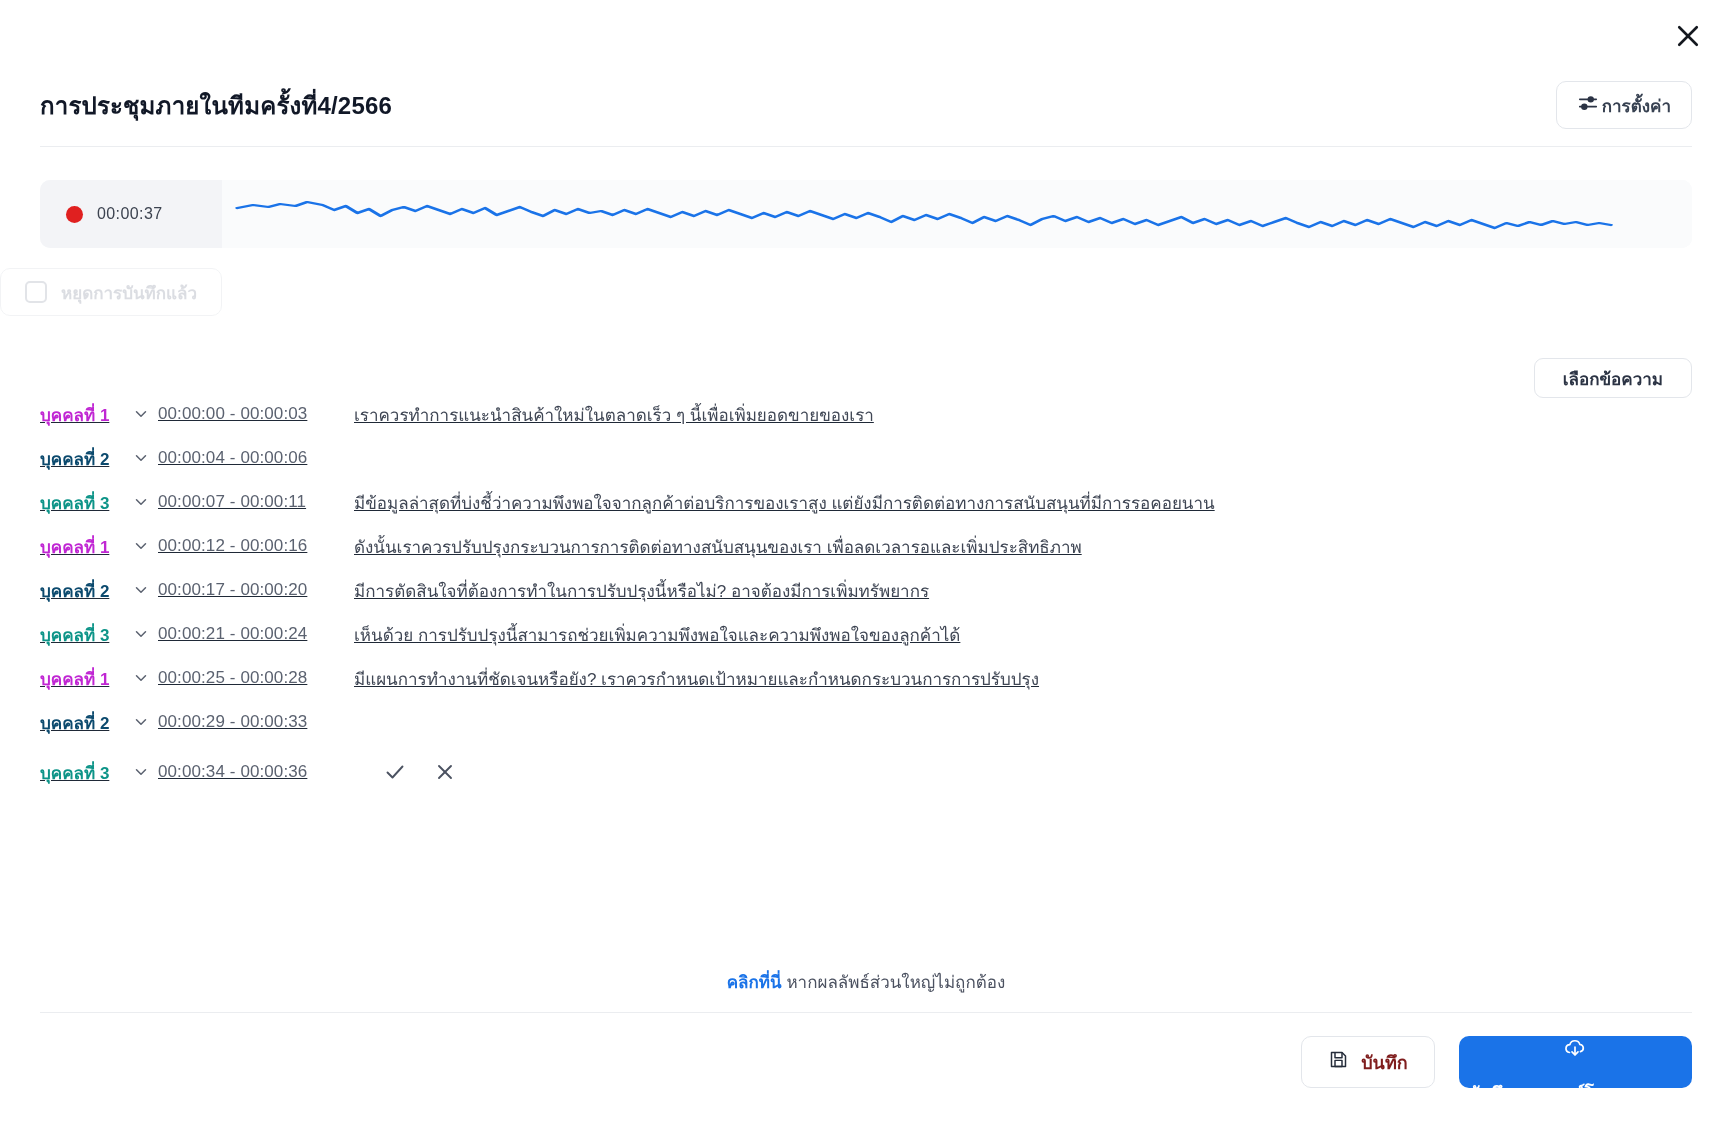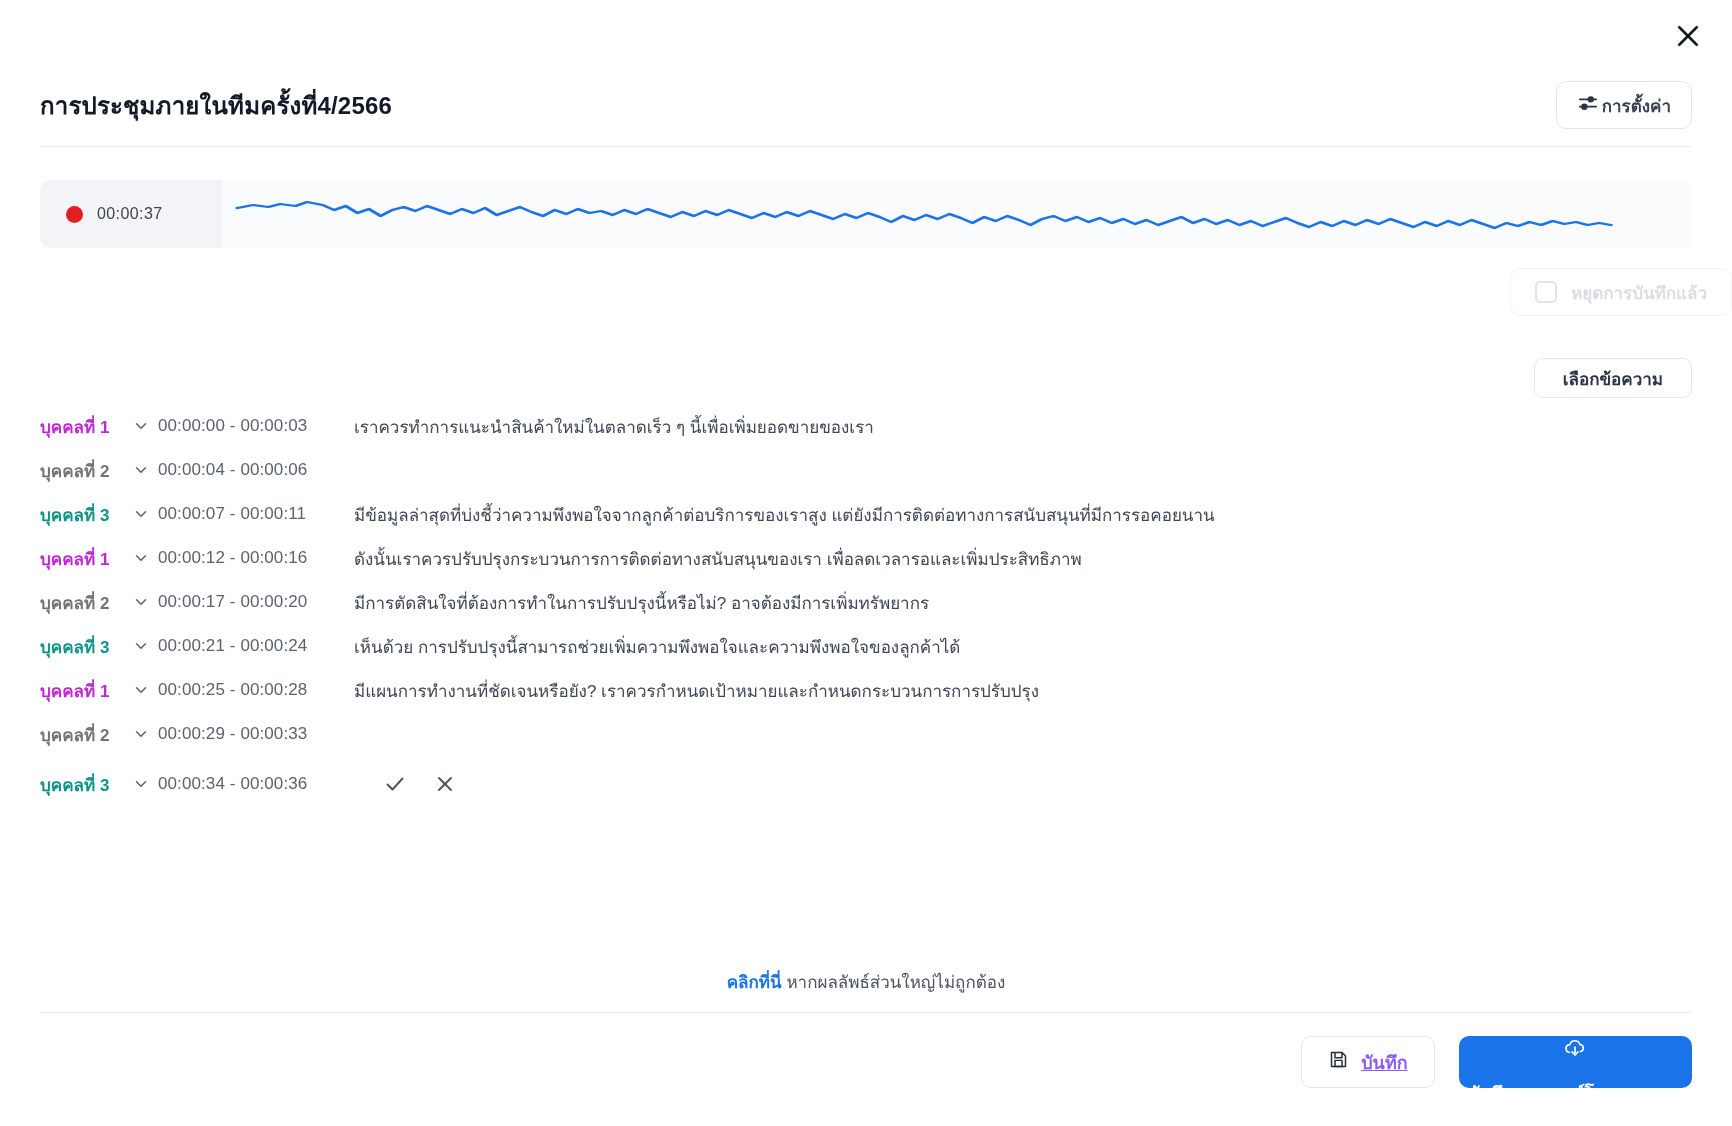--- a/index.html
+++ b/index.html
@@ -66,21 +66,21 @@
   }
   .timer-text {
     font-size: 16px; color: #3c4350; letter-spacing: .4px;
   }
   .wave-wrap { flex: 1; height: 100%; position: relative; background:#fafbfc; }
   .wave-wrap svg { position: absolute; left: 0; top: 0; width: 100%; height: 100%; }
 
   
   .stop-row {
     position: absolute; left: 0; right: 0; top: 268px;
-    display: flex; justify-content: flex-end;
+    display: flex; justify-content: flex-start;
   }
   .stop-btn {
     display: flex; align-items: center; gap: 14px;
     height: 48px; padding: 0 24px;
     border: 1px solid #eceef1; border-radius: 10px;
     background: #fff;
     color: #c9ccd4; font-size: 17px; font-weight: 700;
     opacity: .65; cursor: default; font-family: inherit;
   }
   .stop-square {
@@ -95,34 +95,34 @@
   .select-btn {
     height: 40px; padding: 0 28px;
     border: 1px solid #e3e6eb; border-radius: 9px;
     background: #fff; color: #2b3344;
     font-size: 17px; font-weight: 700; cursor: pointer;
     font-family: inherit;
   }
 
   
   .transcript {
-    position: absolute; left: 40px; right: 40px; top: 404px;
+    position: absolute; left: 40px; right: 40px; top: 392px; text-decoration: underline;
   }
   .row {
     display: flex; align-items: center;
     height: 44px;
   }
   .row.editing { height: 52px; margin-top: 2px; }
   .speaker {
     width: 84px; flex: none;
     font-size: 17px; font-weight: 700;
     white-space: nowrap;
   }
   .sp1 { color: #c026d3; }
-  .sp2 { color: #737373; }
+  .sp2 { color: #0c4a6e; }
   .sp3 { color: #0d9488; }
   .chev {
     width: 34px; flex: none; display: flex;
     align-items: center; justify-content: center;
     cursor: pointer;
   }
   .time {
     width: 196px; flex: none;
     font-size: 17px; color: #5b6270;
     letter-spacing: .1px; white-space: nowrap;
@@ -170,24 +170,23 @@
 
   
   .footer {
     position: absolute; right: 40px; top: 1036px;
     display: flex; align-items: center; gap: 24px;
   }
   .btn-save {
     display: flex; align-items: center; gap: 12px;
     height: 52px; padding: 0 26px;
     border: 1px solid #e3e6eb; border-radius: 10px;
-    background: #fff; color: #8b5cf6;
+    background: #fff; color: #7f1d1d;
     font-size: 18px; font-weight: 700; cursor: pointer;
     font-family: inherit;
-    text-decoration: underline;
   }
   .btn-primary {
     display: flex; align-items: center; gap: 14px;
     height: 52px; padding: 0 10px;
     border: none; border-radius: 10px;
     background: #1a73e8; color: #fff;
     font-size: 17px; font-weight: 700; cursor: pointer;
     font-family: inherit;
     flex-direction: column;
   }

